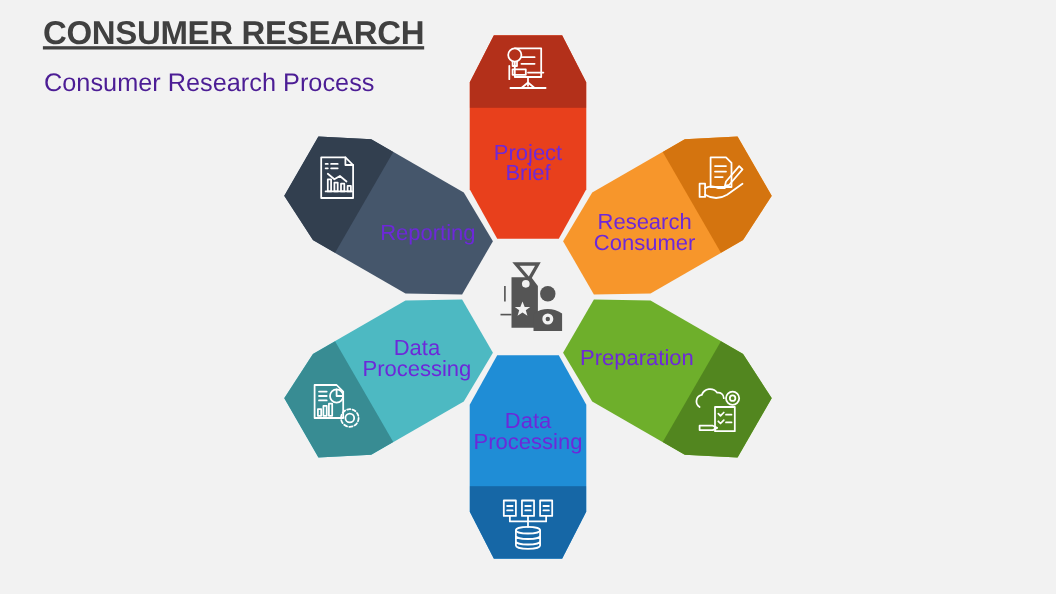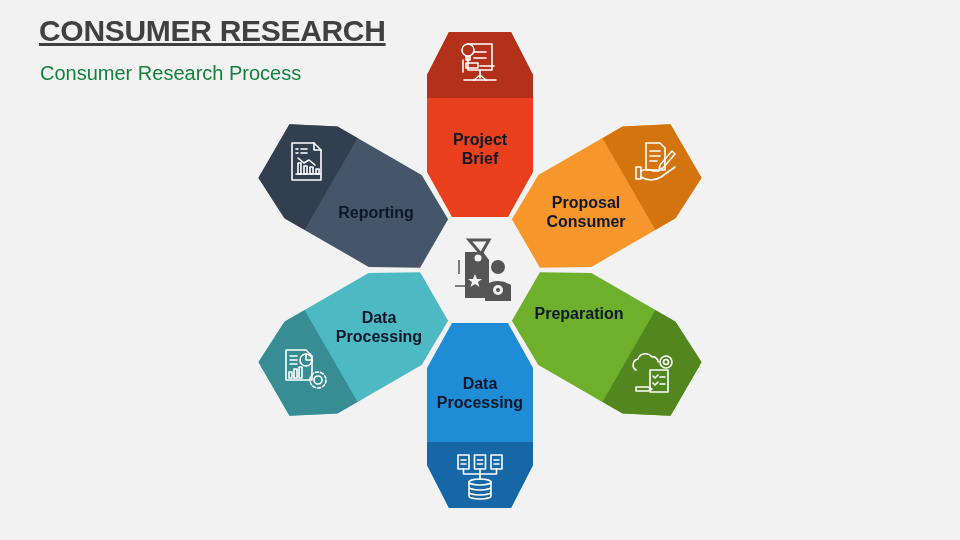--- a/index.html
+++ b/index.html
@@ -1,20 +1,20 @@
 <!DOCTYPE html>
 <html><head>
 <meta charset="utf-8">
 <style>
   html,body{margin:0;padding:0;}
   body{width:960px;height:540px;background:#f2f2f2;position:relative;overflow:hidden;font-family:"Liberation Sans","DejaVu Sans",sans-serif;}
   .title{position:absolute;left:39px;top:14px;font-size:30px;font-weight:bold;color:#404040;letter-spacing:-0.3px;text-decoration:underline;}
-  .subtitle{position:absolute;left:40px;top:62px;font-size:20px;color:#15803d;}
+  .subtitle{position:absolute;left:40px;top:62px;font-size:23px;color:#4c1d95;}
   svg.diagram{position:absolute;left:0;top:0;}
-  .lbl{position:absolute;color:#0f172a;font-size:16px;font-weight:bold;text-align:center;line-height:19px;width:120px;}
+  .lbl{position:absolute;color:#6d28d9;font-size:20px;font-weight:normal;text-align:center;line-height:19px;width:120px;}
 </style>
 </head>
 <body>
 
 <div class="title">CONSUMER RESEARCH</div>
 <div class="subtitle">Consumer Research Process</div>
 
 <svg class="diagram" width="960" height="540" viewBox="0 0 960 540">
   <defs>
     <clipPath id="petalClip">
@@ -142,26 +142,26 @@
       <circle cx="17" cy="20" r="2" fill="#555"></circle>
     <line x1="-22" y1="-10" x2="-22" y2="4" stroke="#555" stroke-width="1.5"></line>
     <line x1="-26" y1="16" x2="-16" y2="16" stroke="#555" stroke-width="1.5"></line>
   </g>
 </svg>
 
 <div class="lbl" style="left:420px;top:130px;">
   <span>Project</span><br><span>Brief</span>
 </div>
 <div class="lbl" style="left:526px;top:193px;">
-  <span>Proposal</span><br><span>Consumer</span>
+  <span>Research</span><br><span>Consumer</span>
 </div>
-<div class="lbl" style="left:519px;top:304px;text-align:center;">
+<div class="lbl" style="left:519px;top:317px;text-align:center;">
   <span>Preparation</span>
 </div>
 <div class="lbl" style="left:420px;top:374px;">
   <span>Data</span><br><span>Processing</span>
 </div>
 <div class="lbl" style="left:319px;top:308px;">
   <span>Data</span><br><span>Processing</span>
 </div>
-<div class="lbl" style="left:316px;top:203px;">
+<div class="lbl" style="left:329px;top:203px;">
   <span>Reporting</span>
 </div>
 
 </body></html>

